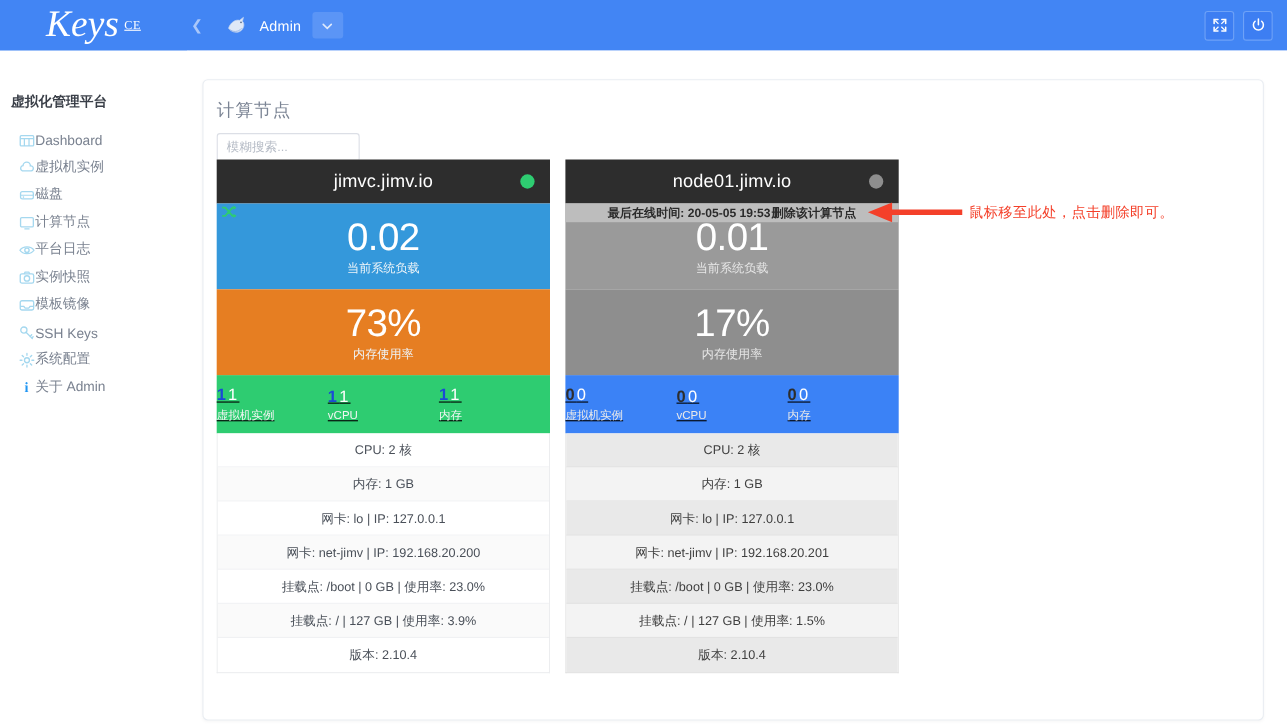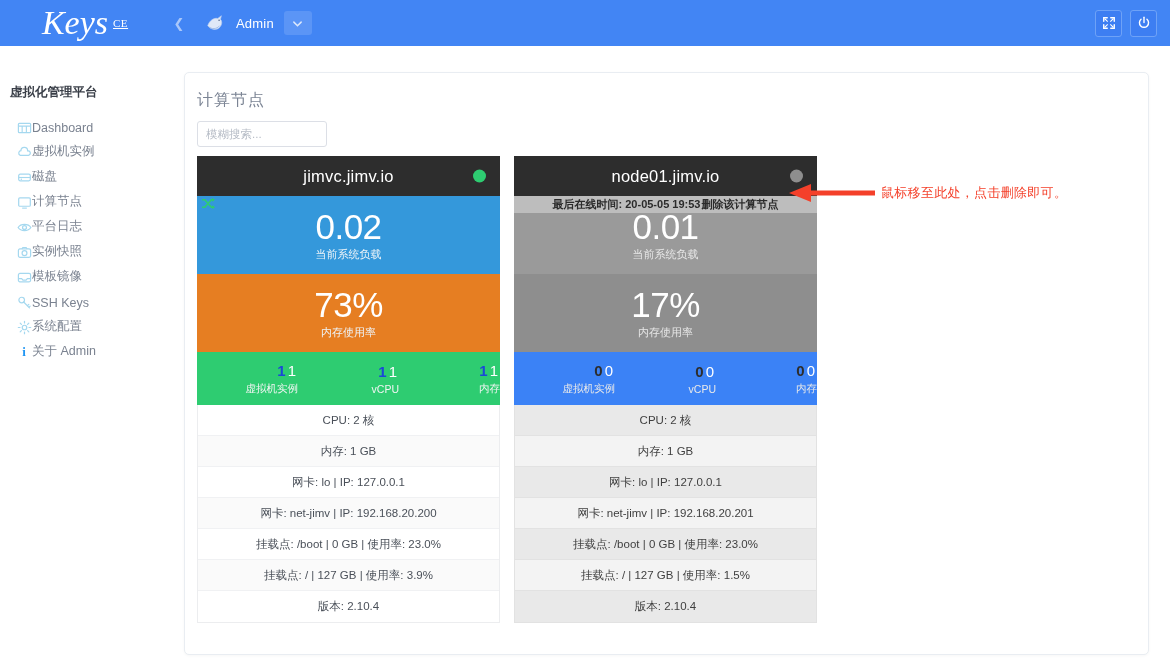--- a/index.html
+++ b/index.html
@@ -126,21 +126,21 @@
     border: 1px solid #dcdfe6; border-radius: 3px;
     font-size: 11.5px; color: #606266;
     padding: 0 8px;
     font-family: "Liberation Sans", sans-serif;
     outline: none;
     background: #fff;
   }
   .search-input::placeholder { color: #b6bcc6; }
 
   .nodes-row {
-    position: absolute; top: 83px; left: 12px;
+    position: absolute; top: 72px; left: 12px;
     display: flex; gap: 14px;
   }
 
   
   .node-card {
     width: 303px;
     background: #fff;
     position: relative;
   }
   .card-head {
@@ -197,21 +197,21 @@
   .node-card.offline .metric.mem  { background: #8e8e8e; }
   .node-card.offline .metric .cap { color: #e7e7e7; }
 
   .stats {
     height: 53px; background: #2ecc71;
     display: flex; align-items: center;
   }
   .node-card.offline .stats { background: #3b82f6; }
   .stat {
     flex: 1; display: flex; flex-direction: column;
-    align-items: flex-end; justify-content: center;
+    align-items: flex-start; justify-content: center; text-decoration: underline;
   }
   .stat-nums { font-size: 15px; line-height: 18px; letter-spacing: 2px; }
   .stat-nums .used { color: #1b49d6; font-weight: bold; }
   .stat-nums .total { color: #ffffff; }
   .node-card.offline .stat-nums .used { color: #2d2d2d; font-weight: bold; }
   .stat-cap { font-size: 10.5px; color: #f0f5f2; margin-top: 2px; }
   .node-card.offline .stat-cap { color: #e9e9e9; }
 
   .detail-list { border: 1px solid #ecedef; border-top: none; }
   .detail-row {

